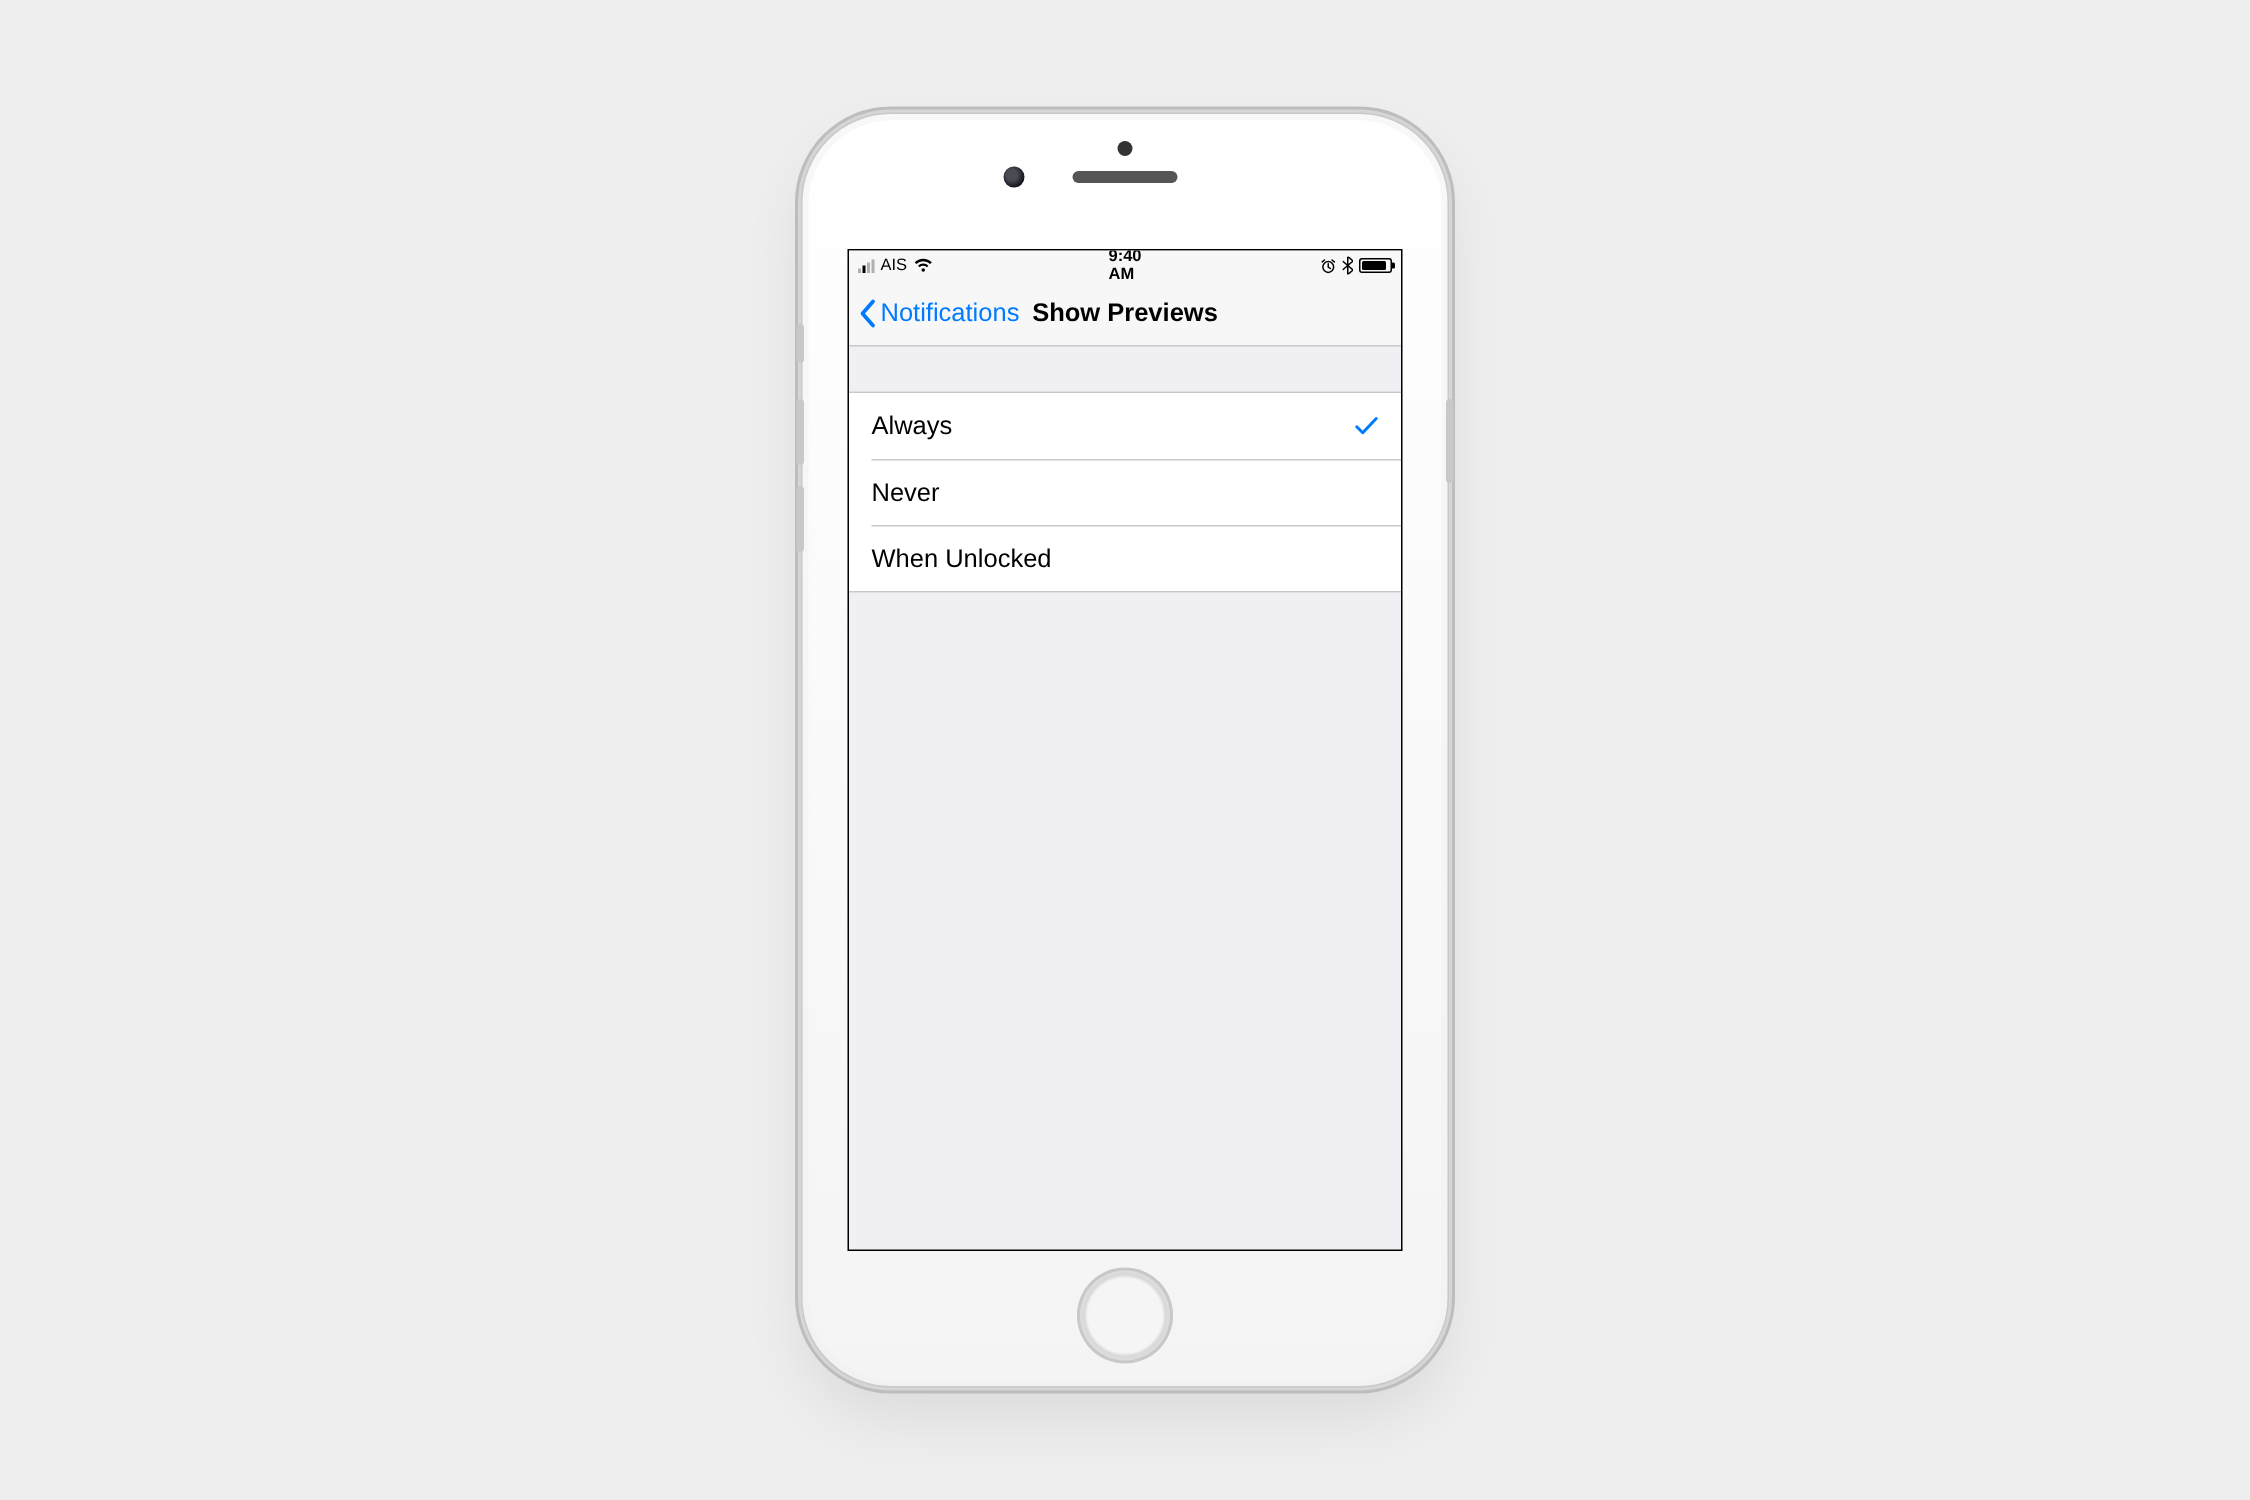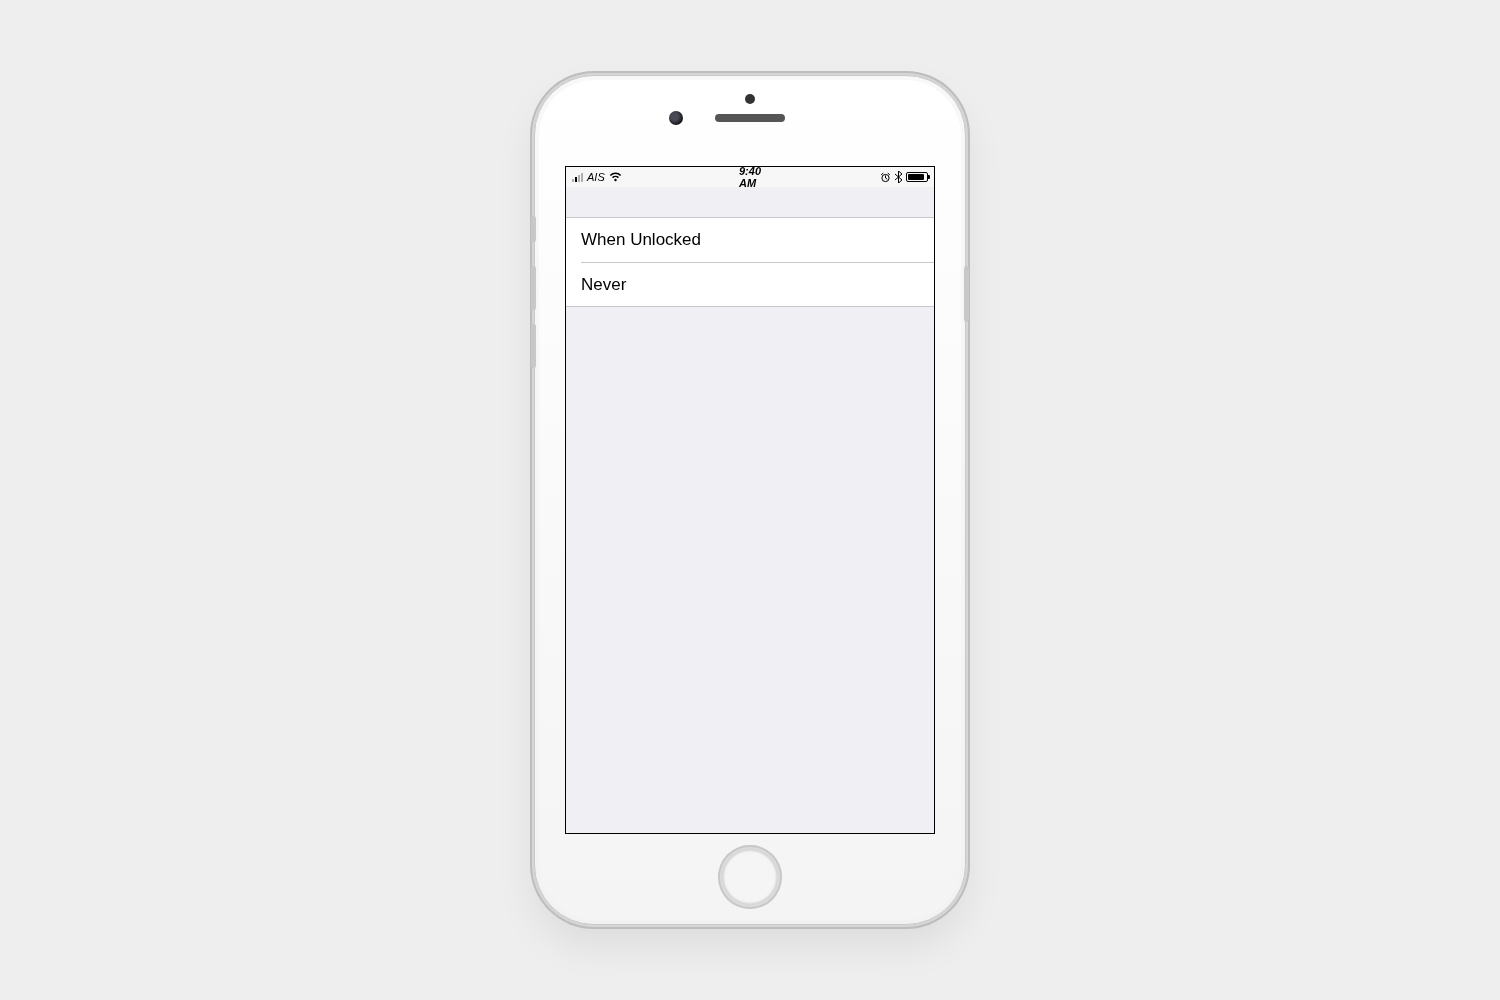--- a/index.html
+++ b/index.html
@@ -88,21 +88,20 @@
   }
 
   
   .statusbar {
     height:20px;
     background:#f7f7f8;
     font-size:11px;
     color:#000;
     display:flex; align-items:center;
     padding:0 6px;
-    font-style:italic;
   }
   .sb-left, .sb-right { display:flex; align-items:center; gap:4px; }
   .sb-left  { flex:1; justify-content:flex-start; }
   .sb-center{ flex:0; font-weight:600; }
   .sb-right { flex:1; justify-content:flex-end; }
 
   .signal-bars { display:flex; align-items:flex-end; gap:1px; height:10px; }
   .signal-bars span { width:2px; background:#b0b0b0; }
   .signal-bars span:nth-child(1){height:3px;}
   .signal-bars span:nth-child(2){height:5px; background:#000;}
@@ -232,35 +231,56 @@
             <svg width="7" height="12" viewBox="0 0 7 12">
               <path d="M3.5 0v12L7 9 0 3m0 6l7-6L3.5 0" fill="none" stroke="#000" stroke-width="1" stroke-linejoin="round"></path>
             </svg>
           </span>
           <span class="battery">
               <span class="fill"></span>
             </span>
         </div>
       </div>
 
+      <div class="navbar">
+        <div class="back-btn">
+          <span class="back-chevron">
+            <svg width="12" height="20" viewBox="0 0 12 20">
+              <path d="M10 2L3 10l7 8" fill="none" stroke="#007aff" stroke-width="2.5" stroke-linecap="round" stroke-linejoin="round"></path>
+            </svg>
+          </span>
+          <span>Notifications</span>
+        </div>
+        <div class="nav-title">Show Previews</div>
+      </div>
 
       <div class="group">
 
+        <div class="row">
+          <div class="row-inner">
+            <span class="label">Always</span>
+            <span class="checkmark">
+              <svg width="16" height="14" viewBox="0 0 16 14">
+                <path d="M1.5 7.5l4 4L14.5 2" fill="none" stroke="#007aff" stroke-width="2" stroke-linecap="round" stroke-linejoin="round"></path>
+              </svg>
+            </span>
+          </div>
+        </div>
+
+        <div class="row">
+          <div class="row-inner">
+            <span class="label">Never</span>
+
+          </div>
+        </div>
 
         <div class="row">
           <div class="row-inner">
             <span class="label">When Unlocked</span>
 
           </div>
         </div>
 
-        <div class="row">
-          <div class="row-inner">
-            <span class="label">Never</span>
-
-          </div>
-        </div>
-
       </div>
 
     </div>
   </div>
 </div>
 
 </body></html>

